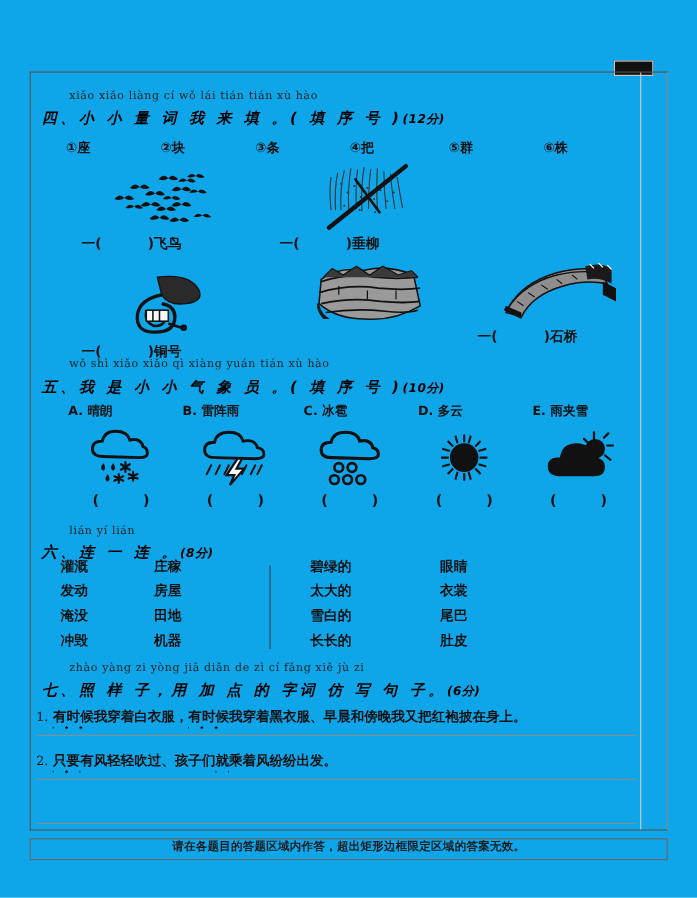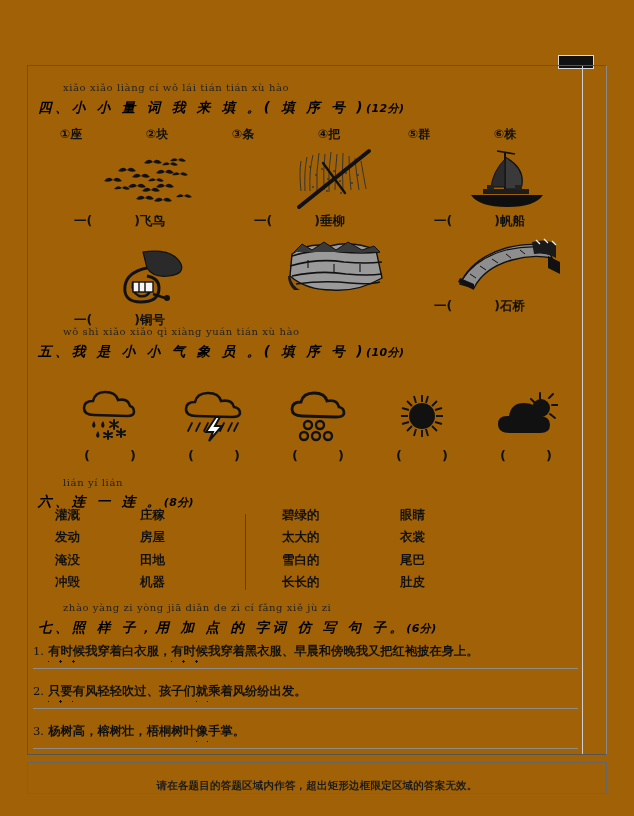--- a/index.html
+++ b/index.html
@@ -13,21 +13,21 @@
     position: relative;
     font-family: "DejaVu Sans", "Liberation Sans", sans-serif;
     color: #1a1a1a;
     overflow: hidden;
   }
 
   
   #page {
     position: absolute;
     inset: 0;
-    background: #a16207;
+    background: #0ea5e9;
   }
 
   
   .reg-mark {
     position: absolute;
     top: 55px;
     left: 558px;
     width: 34px;
     height: 12px;
     background: #111;
@@ -53,25 +53,25 @@
     width: 0;
     height: 688px;
     border-left: 1px solid #cfcfcf;
   }
 
   .footer-frame {
     position: absolute;
     left: 27px;
     top: 762px;
     width: 580px;
-    height: 32px;
+    height: 20px;
     border: 1.2px solid #666;
     box-sizing: border-box;
     display: flex;
-    align-items: flex-end;
+    align-items: flex-start;
     justify-content: center;
   }
   .footer-text {
     font-family: "DejaVu Sans", sans-serif;
     font-size: 10.5px;
     font-weight: 700;
     letter-spacing: .2px;
     color: #1c1c1c;
     white-space: nowrap;
   }
@@ -319,37 +319,20 @@
           <path d="M64 18 q4-5 8-1 q3-4 8 1 q-4 2-8-1 q-3 2-8 1z"></path>
           <path d="M50 34 q4-5 8-1 q3-4 8 1 q-4 2-8-1 q-3 2-8 1z"></path>
         </g>
       </svg>
     </div>
     <div class="blank-line" style="margin-left:6px">
       <span>一(</span><span class="gap"></span><span>)飞鸟</span>
     </div>
   </div>
 
-  <div class="pic-cell" style="left:428px; top:145px; width:160px;">
-    <div class="pic-box">
-      <svg width="110" height="66" viewBox="0 0 110 66" aria-hidden="true">
-        <path d="M52 8 L52 46" stroke="#111" stroke-width="2" fill="none"></path>
-        <path d="M44 6 L62 9" stroke="#111" stroke-width="1.6" fill="none"></path>
-        <path d="M52 12 Q74 24 68 44 L52 44 Z" fill="#3a3a3a" stroke="#111" stroke-width="1.2"></path>
-        <path d="M52 14 Q40 26 38 42 L52 42 Z" fill="#2b2b2b" stroke="#111" stroke-width="1"></path>
-        <rect x="30" y="44" width="46" height="5" fill="#1d1d1d"></rect>
-        <path d="M18 50 L90 50 Q82 62 54 62 Q26 62 18 50 Z" fill="#0f0f0f"></path>
-        <rect x="34" y="40" width="7" height="5" fill="#222"></rect>
-        <rect x="62" y="40" width="7" height="5" fill="#222"></rect>
-      </svg>
-    </div>
-    <div class="blank-line" style="margin-left:6px">
-      <span>一(</span><span class="gap"></span><span>)帆船</span>
-    </div>
-  </div>
 
   <div class="pic-cell" style="left:68px; top:244px; width:180px;">
     <div class="pic-box">
       <svg width="110" height="64" viewBox="0 0 110 64" aria-hidden="true">
         <path d="M40 6 Q70 2 78 18 Q82 28 66 30 Q50 32 44 22 Z" fill="#2a2a2a" stroke="#111" stroke-width="1.2"></path>
         <path d="M44 22 Q24 26 22 40 Q20 56 38 56 Q56 56 56 42 Q56 32 44 30" fill="none" stroke="#111" stroke-width="3"></path>
         <path d="M30 36 Q28 46 36 50 Q46 52 48 42" fill="none" stroke="#111" stroke-width="2.4"></path>
         <rect x="30" y="36" width="20" height="10" fill="#f6f6f6" stroke="#111" stroke-width="1.4"></rect>
         <path d="M36 36 L36 46 M42 36 L42 46" stroke="#111" stroke-width="1.4"></path>
         <path d="M50 48 L62 52" stroke="#111" stroke-width="2.4"></path>
@@ -391,20 +374,27 @@
     <div class="blank-line" style="margin-left:6px">
       <span>一(</span><span class="gap"></span><span>)石桥</span>
     </div>
   </div>
 
   <div class="abs pinyin" style="left:63px; top:326px;">wǒ shì xiǎo xiǎo qì xiàng yuán      tián xù hào</div>
   <div class="abs sec-head" style="left:38px; top:343px;">
     <span>五、我  是  小  小  气  象   员 。( 填  序  号 )</span><span class="score">(10分)</span>
   </div>
 
+  <div class="choice-row">
+    <div class="choice" style="width:104px">A. 晴朗</div>
+    <div class="choice" style="width:110px">B. 雷阵雨</div>
+    <div class="choice" style="width:104px">C. 冰雹</div>
+    <div class="choice" style="width:104px">D. 多云</div>
+    <div class="choice">E. 雨夹雪</div>
+  </div>
 
   <div class="wx-row">
     <div class="wx-cell">
       <div class="wx-icon">
         <svg width="64" height="54" viewBox="0 0 64 54" aria-hidden="true">
           <path d="M16 26 Q6 26 6 19 Q6 12 15 12 Q17 3 27 3 Q38 3 40 11 Q50 9 52 17 Q56 18 56 23 Q56 27 49 27 Z" fill="none" stroke="#111" stroke-width="2.6"></path>
           <path d="M16 32 q3 5 0 7 q-4-2 0-7z M25 32 q3 5 0 7 q-4-2 0-7z M20 42 q3 5 0 7 q-4-2 0-7z" fill="#111"></path>
           <g stroke="#111" stroke-width="2" stroke-linecap="round">
             <path d="M36 31 l0 9 M32 33 l8 5 M40 33 l-8 5"></path>
             <path d="M30 42 l0 8 M26 44 l8 4 M34 44 l-8 4"></path>
@@ -518,23 +508,19 @@
     <span class="dotted">有时候</span><span>我穿着白衣服，</span><span class="dotted">有时候</span><span>我穿着黑衣服、早晨和傍晚我又把红袍披在身上。</span>
   </div>
   <div class="rule" style="top:668px;"></div>
 
   <div class="sent" style="top:683px;">
     <span class="num">2.</span>
     <span class="dotted">只要</span><span>有风轻轻吹过、孩子们</span><span class="dotted">就</span><span>乘着风纷纷出发。</span>
   </div>
   <div class="rule" style="top:708px;"></div>
 
-  <div class="sent" style="top:723px;">
-    <span class="num">3.</span>
-    <span>杨树高，榕树壮，梧桐树叶</span><span class="dotted">像</span><span>手掌。</span>
-  </div>
   <div class="rule" style="top:748px;"></div>
 
   <div class="footer-frame">
     <div class="footer-text">请在各题目的答题区域内作答，超出矩形边框限定区域的答案无效。</div>
   </div>
 
 </div>
 
 </body></html>

